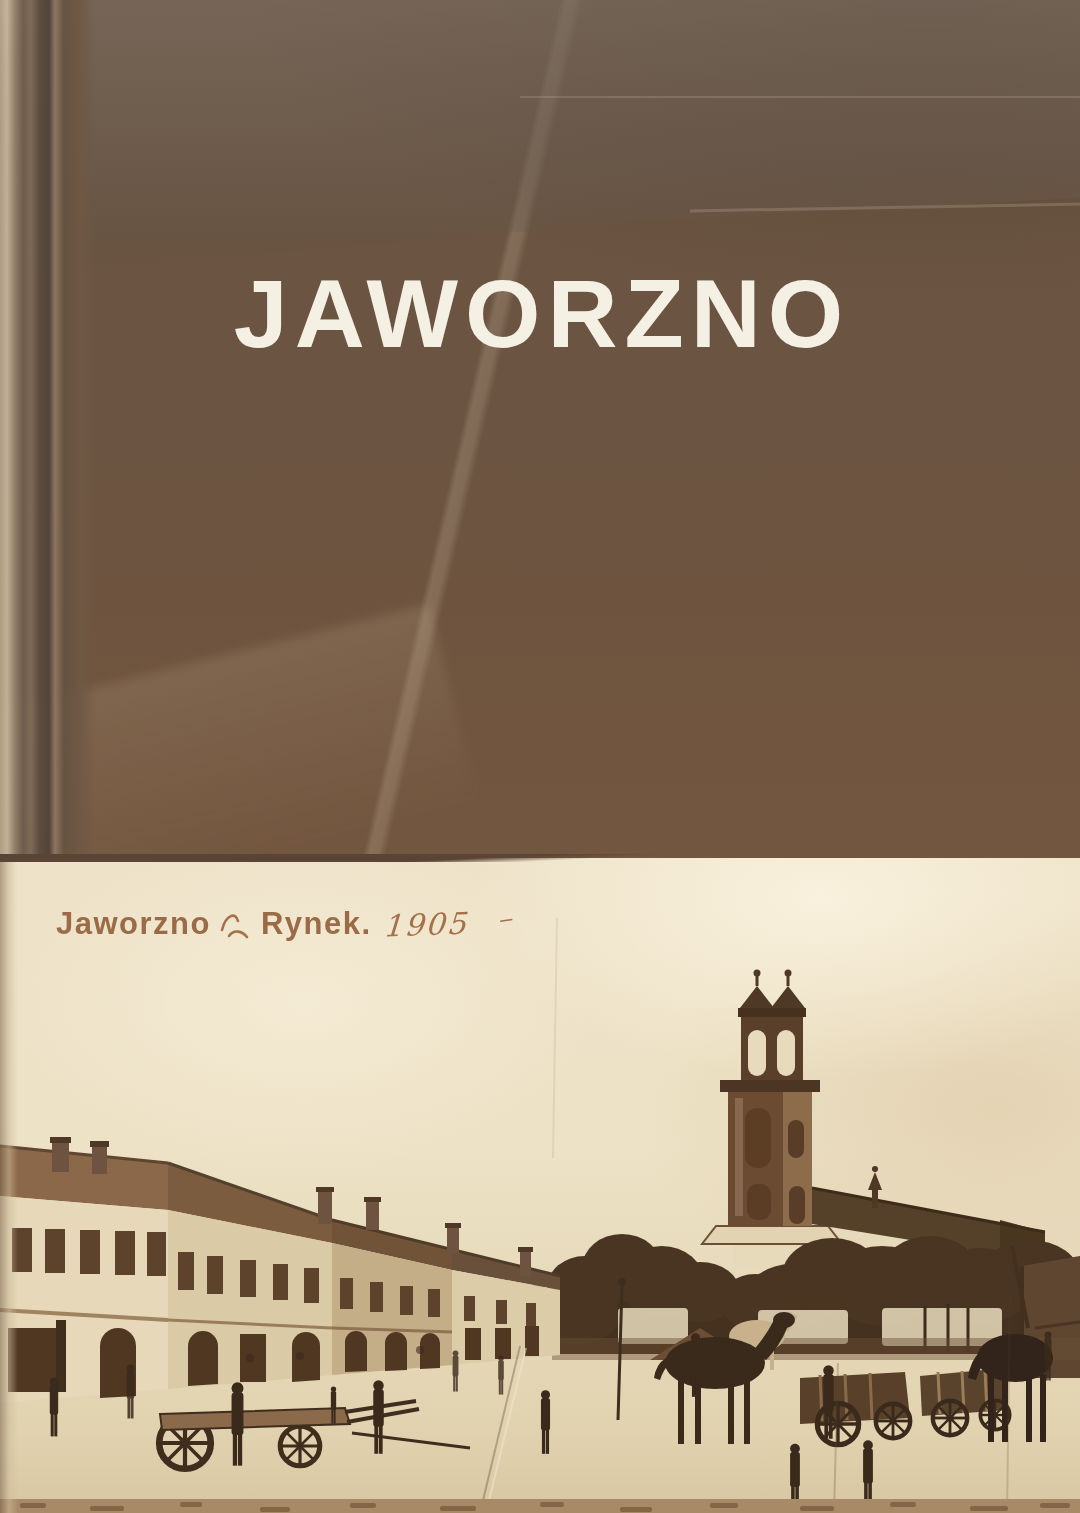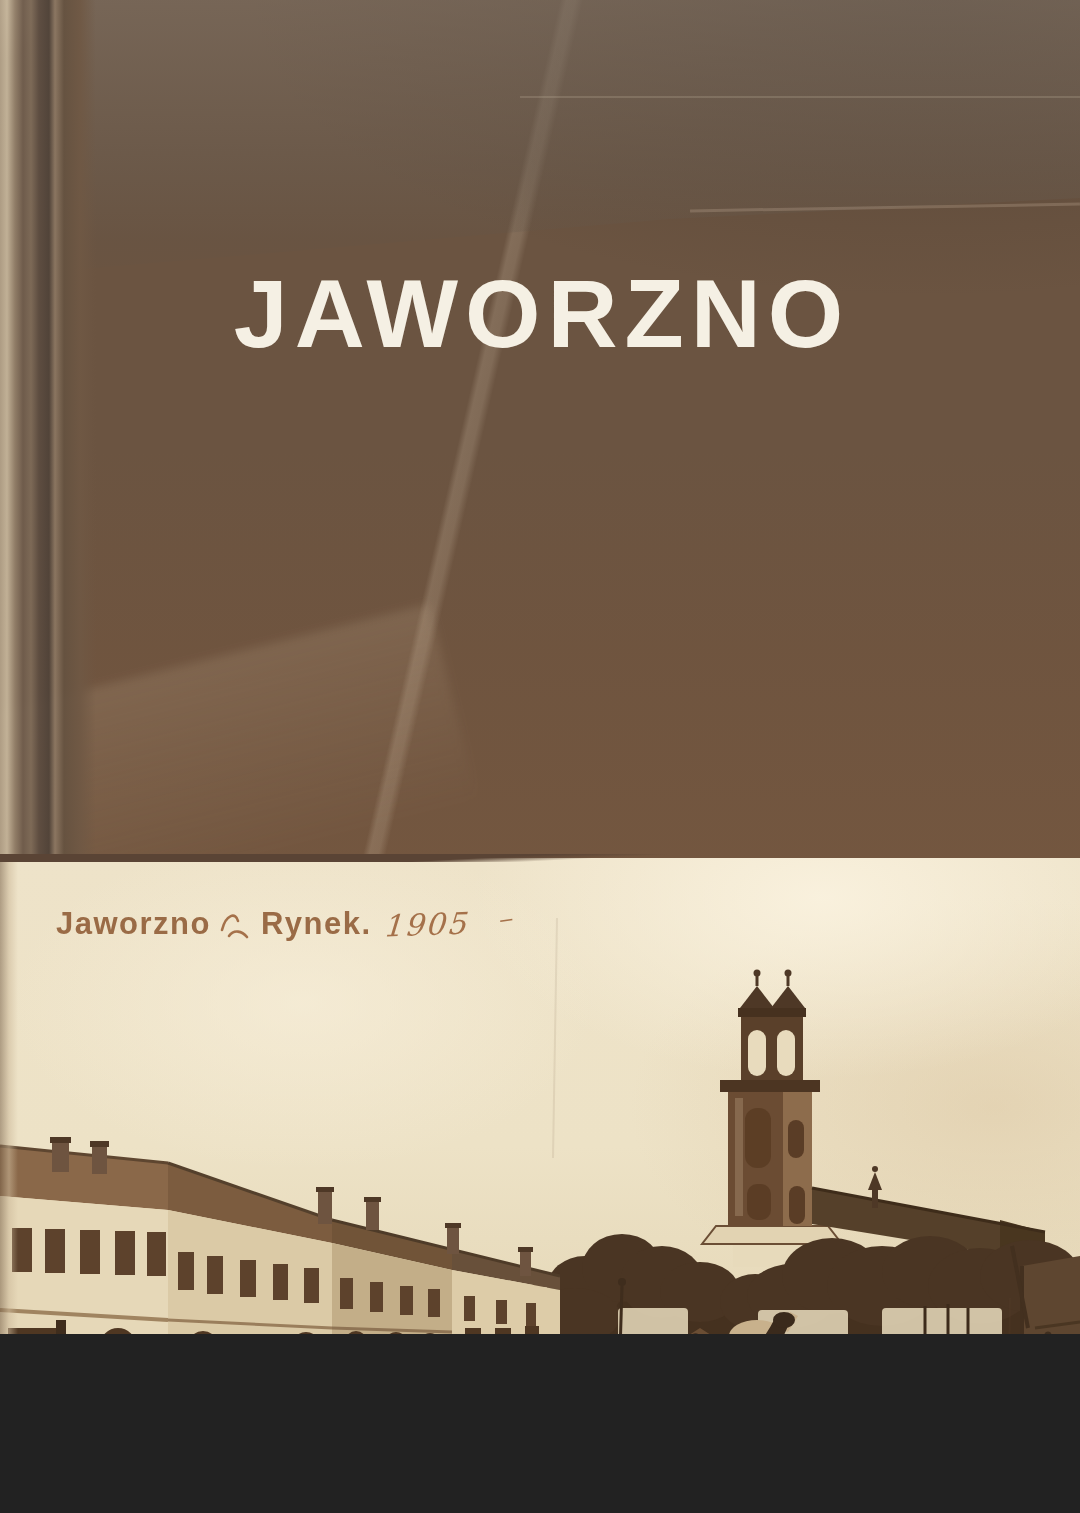--- a/index.html
+++ b/index.html
@@ -1,16 +1,16 @@
 <!DOCTYPE html>
 <html><head>
 <meta charset="utf-8">
 <style>
   html,body{margin:0;padding:0;background:#222;}
-  .page{position:relative;width:1080px;height:1334px;overflow:hidden;
+  .page{position:relative;width:1080px;height:1513px;overflow:hidden;
         font-family:"Liberation Sans",sans-serif;background:#6b5441;}
 
   
   .cover{position:absolute;inset:0;height:862px;
     background:
       radial-gradient(1100px 480px at 86% 0%, rgba(62,52,44,.40), rgba(0,0,0,0) 62%),
       linear-gradient(103deg, rgba(0,0,0,0) 43.8%, rgba(216,198,174,.22) 44.3%, rgba(216,198,174,.20) 45.0%, rgba(0,0,0,0) 45.6%),
       linear-gradient(to bottom, rgba(0,0,0,0) 52%, rgba(126,86,56,.22) 76%, rgba(134,92,60,.30) 100%),
       #6b5441;}
   .cover-top-slab{position:absolute;left:0;top:0;width:1080px;height:300px;

